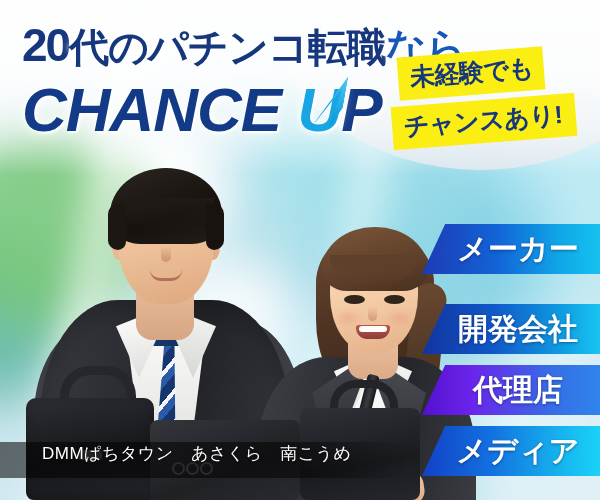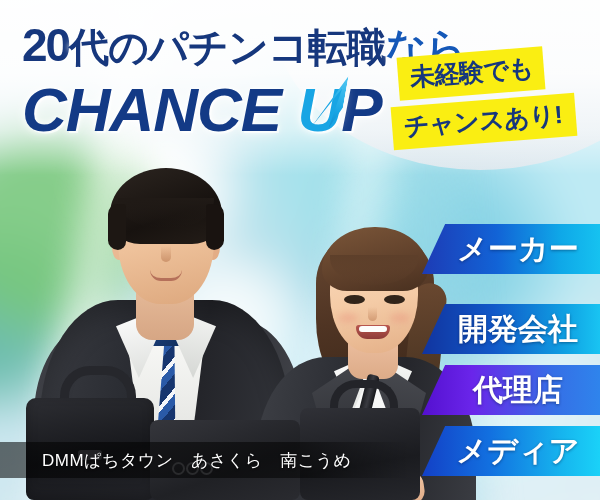--- a/index.html
+++ b/index.html
@@ -287,21 +287,21 @@
   .bar0{top:192px;background:linear-gradient(90deg,#1d3bb5 0%,#1263d6 42%,#0fa8e8 78%,#16c2f0 100%);margin-top:32px;}
   .bar1{top:243px;background:linear-gradient(90deg,#4b13c8 0%,#5a23e2 30%,#2f6fe4 75%,#2b86ea 100%);}
   .bar2{top:304px;background:linear-gradient(90deg,#11349f 0%,#1158c8 40%,#0f9fe2 80%,#19c4f2 100%);text-align:right;}
   .bar3{top:365px;background:linear-gradient(90deg,#5410cf 0%,#6a25ea 28%,#356fe6 74%,#2f84ec 100%);}
   .bar4{top:426px;background:linear-gradient(90deg,#1340c6 0%,#1270e0 38%,#16b4ee 78%,#1ad2f8 100%);}
 
   
   .caption{
     position:absolute;left:0;bottom:22px;width:410px;height:36px;
     background:linear-gradient(90deg,rgba(0,0,0,.55) 0%,rgba(0,0,0,.52) 72%,rgba(0,0,0,0) 100%);
-    display:flex;align-items:center;
+    display:flex;
   }
   .caption-txt{
     color:#ffffff;font-size:17px;font-weight:400;letter-spacing:.5px;
     padding-left:42px;white-space:pre;
     text-shadow:0 1px 2px rgba(0,0,0,.6);
   }
 </style>
 </head>
 <body>
 

